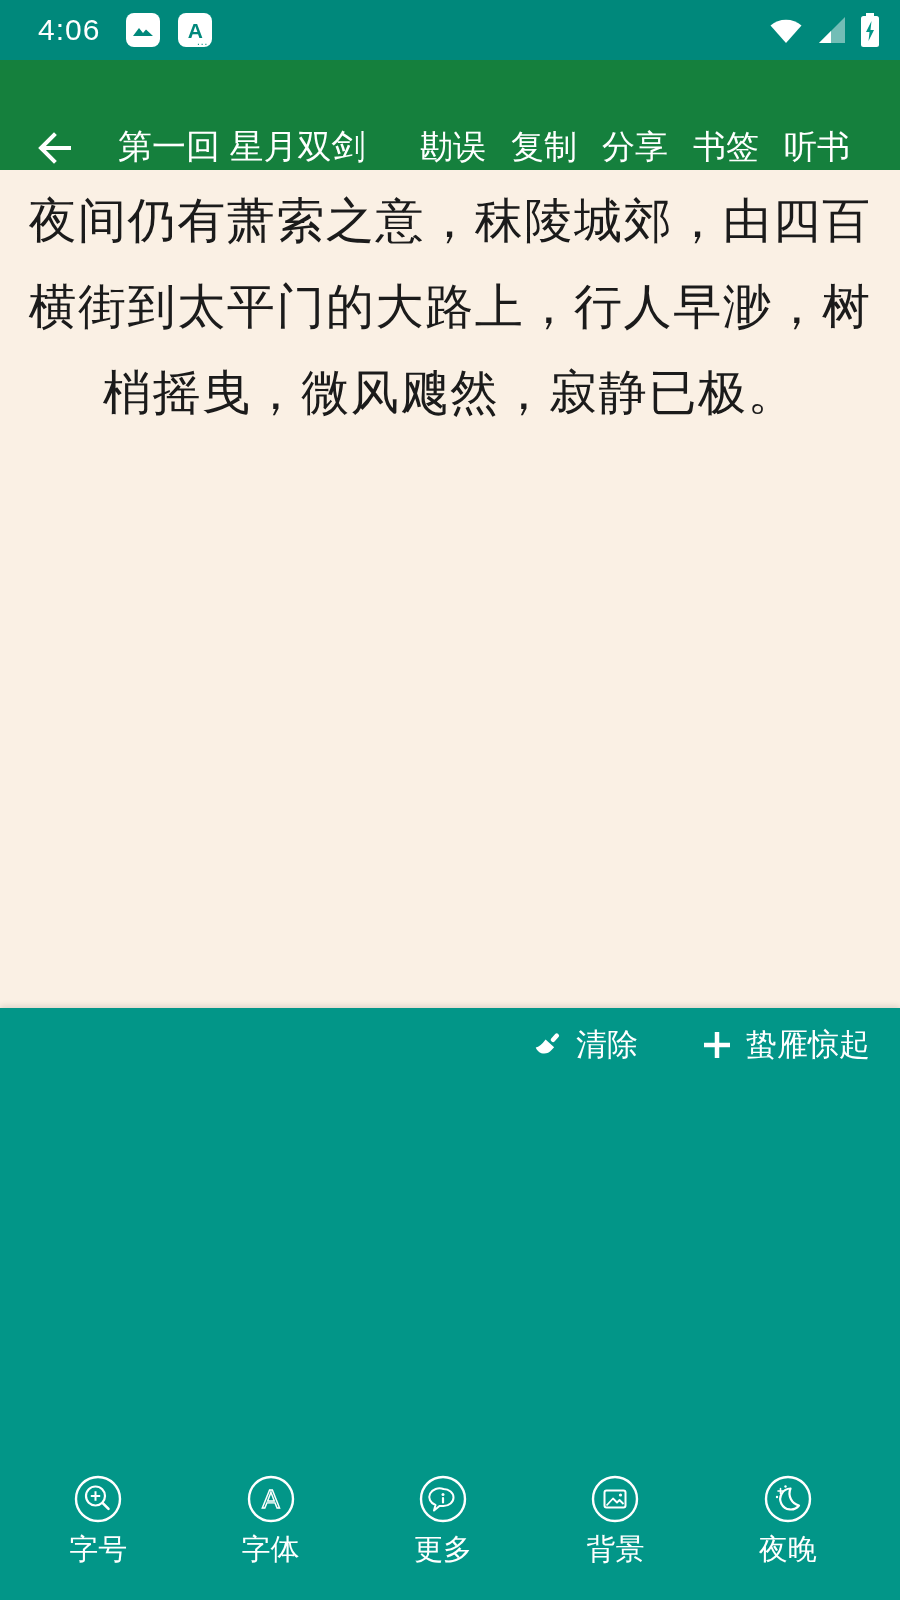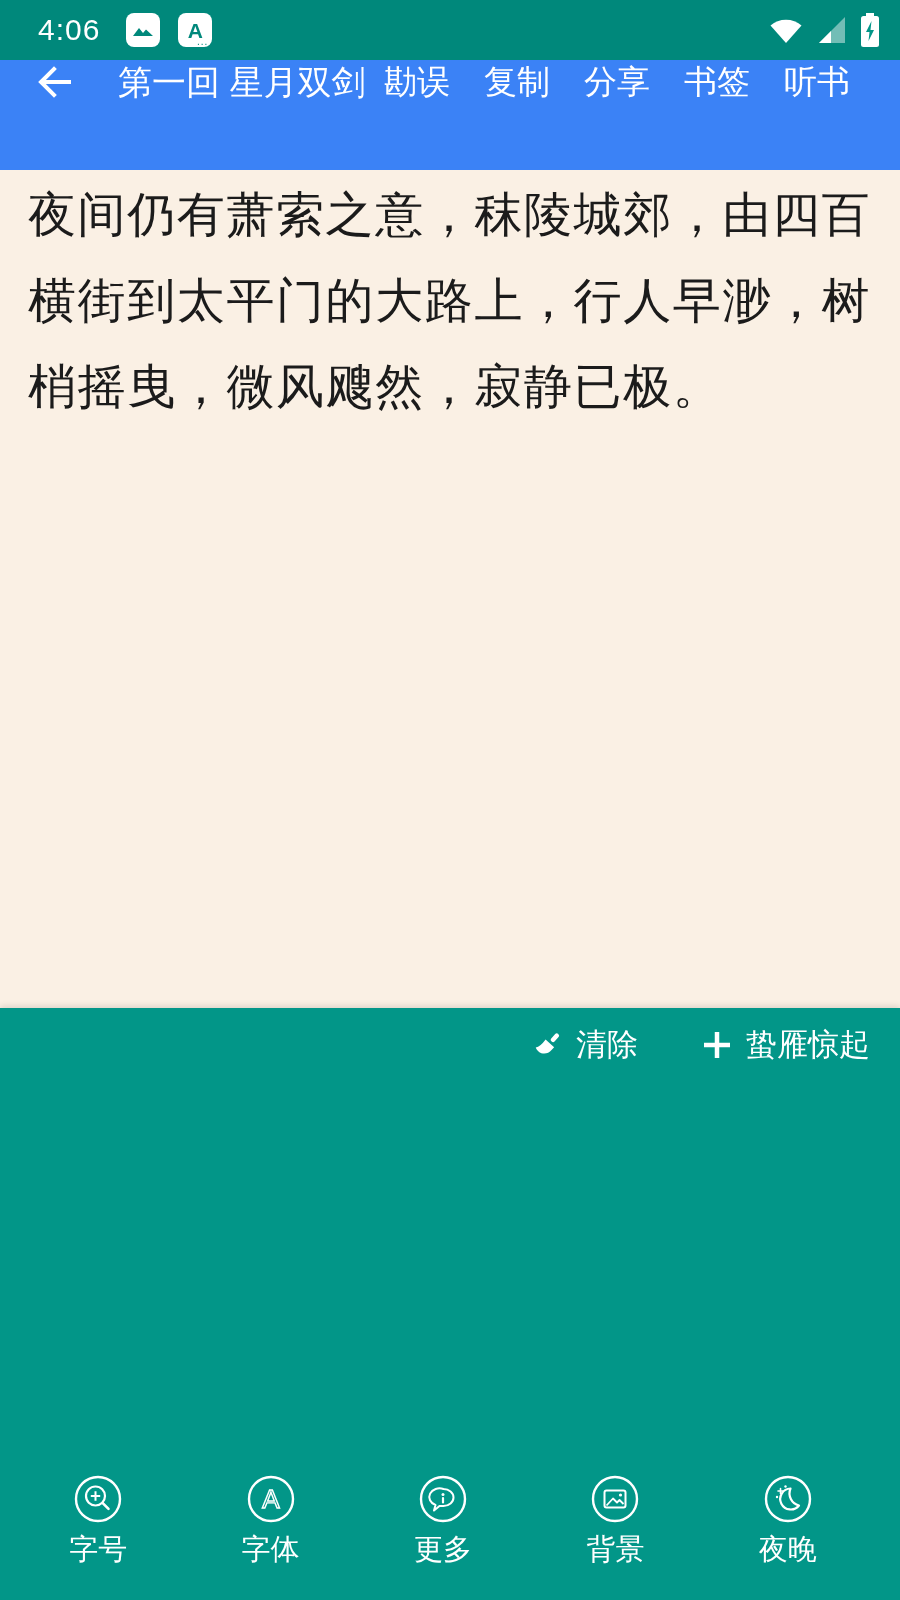--- a/index.html
+++ b/index.html
@@ -17,30 +17,30 @@
   .status-time{ font-size:30px; font-weight:500; letter-spacing:1px;margin-left:8px; }
   .notif-icons{ display:flex; gap:18px; margin-left:26px; }
   .notif-chip{ width:34px; height:34px; background:#fff; border-radius:8px;
     display:flex; align-items:center; justify-content:center; position:relative; }
   .chip-a{ color:#00887B; font-size:21px; font-weight:bold; line-height:1; }
   .chip-dots{ position:absolute; right:4px; bottom:4px; color:#00887B; font-size:10px;
     letter-spacing:1px; line-height:2px; }
   .status-right{ margin-left:auto; display:flex; align-items:center; gap:13px; }
   
   .app-bar{
-    height:110px; background:#3b82f6; display:flex; align-items:flex-start;
+    height:110px; background:#15803d; display:flex; align-items:flex-end;
     color:#fff; padding:0 50px 0 32px;
   }
   .back-btn{ width:44px; height:44px; display:flex; align-items:center; justify-content:center; }
   .app-title{ font-size:34px; margin-left:42px; white-space:nowrap; }
-  .app-actions{ margin-left:auto; display:flex; gap:34px; }
+  .app-actions{ margin-left:auto; display:flex; gap:25px; }
   .app-action{ font-size:33px; white-space:nowrap; }
   
   .reader{
-    height:838px; background:#FAF0E4; overflow:hidden; padding:2px 28px;
+    height:838px; background:#FAF0E4; overflow:hidden; padding:8px 28px;text-align:center;
   }
   .line{
     font-size:48px; line-height:86px; letter-spacing:1.6px;
     color:#1B1B1B; white-space:nowrap;
   }
   .para2{ margin-top:38px; }
   .indent{ text-indent:99px; }
   
   .bottom-panel{
     height:592px; background:#029688; display:flex; flex-direction:column;

